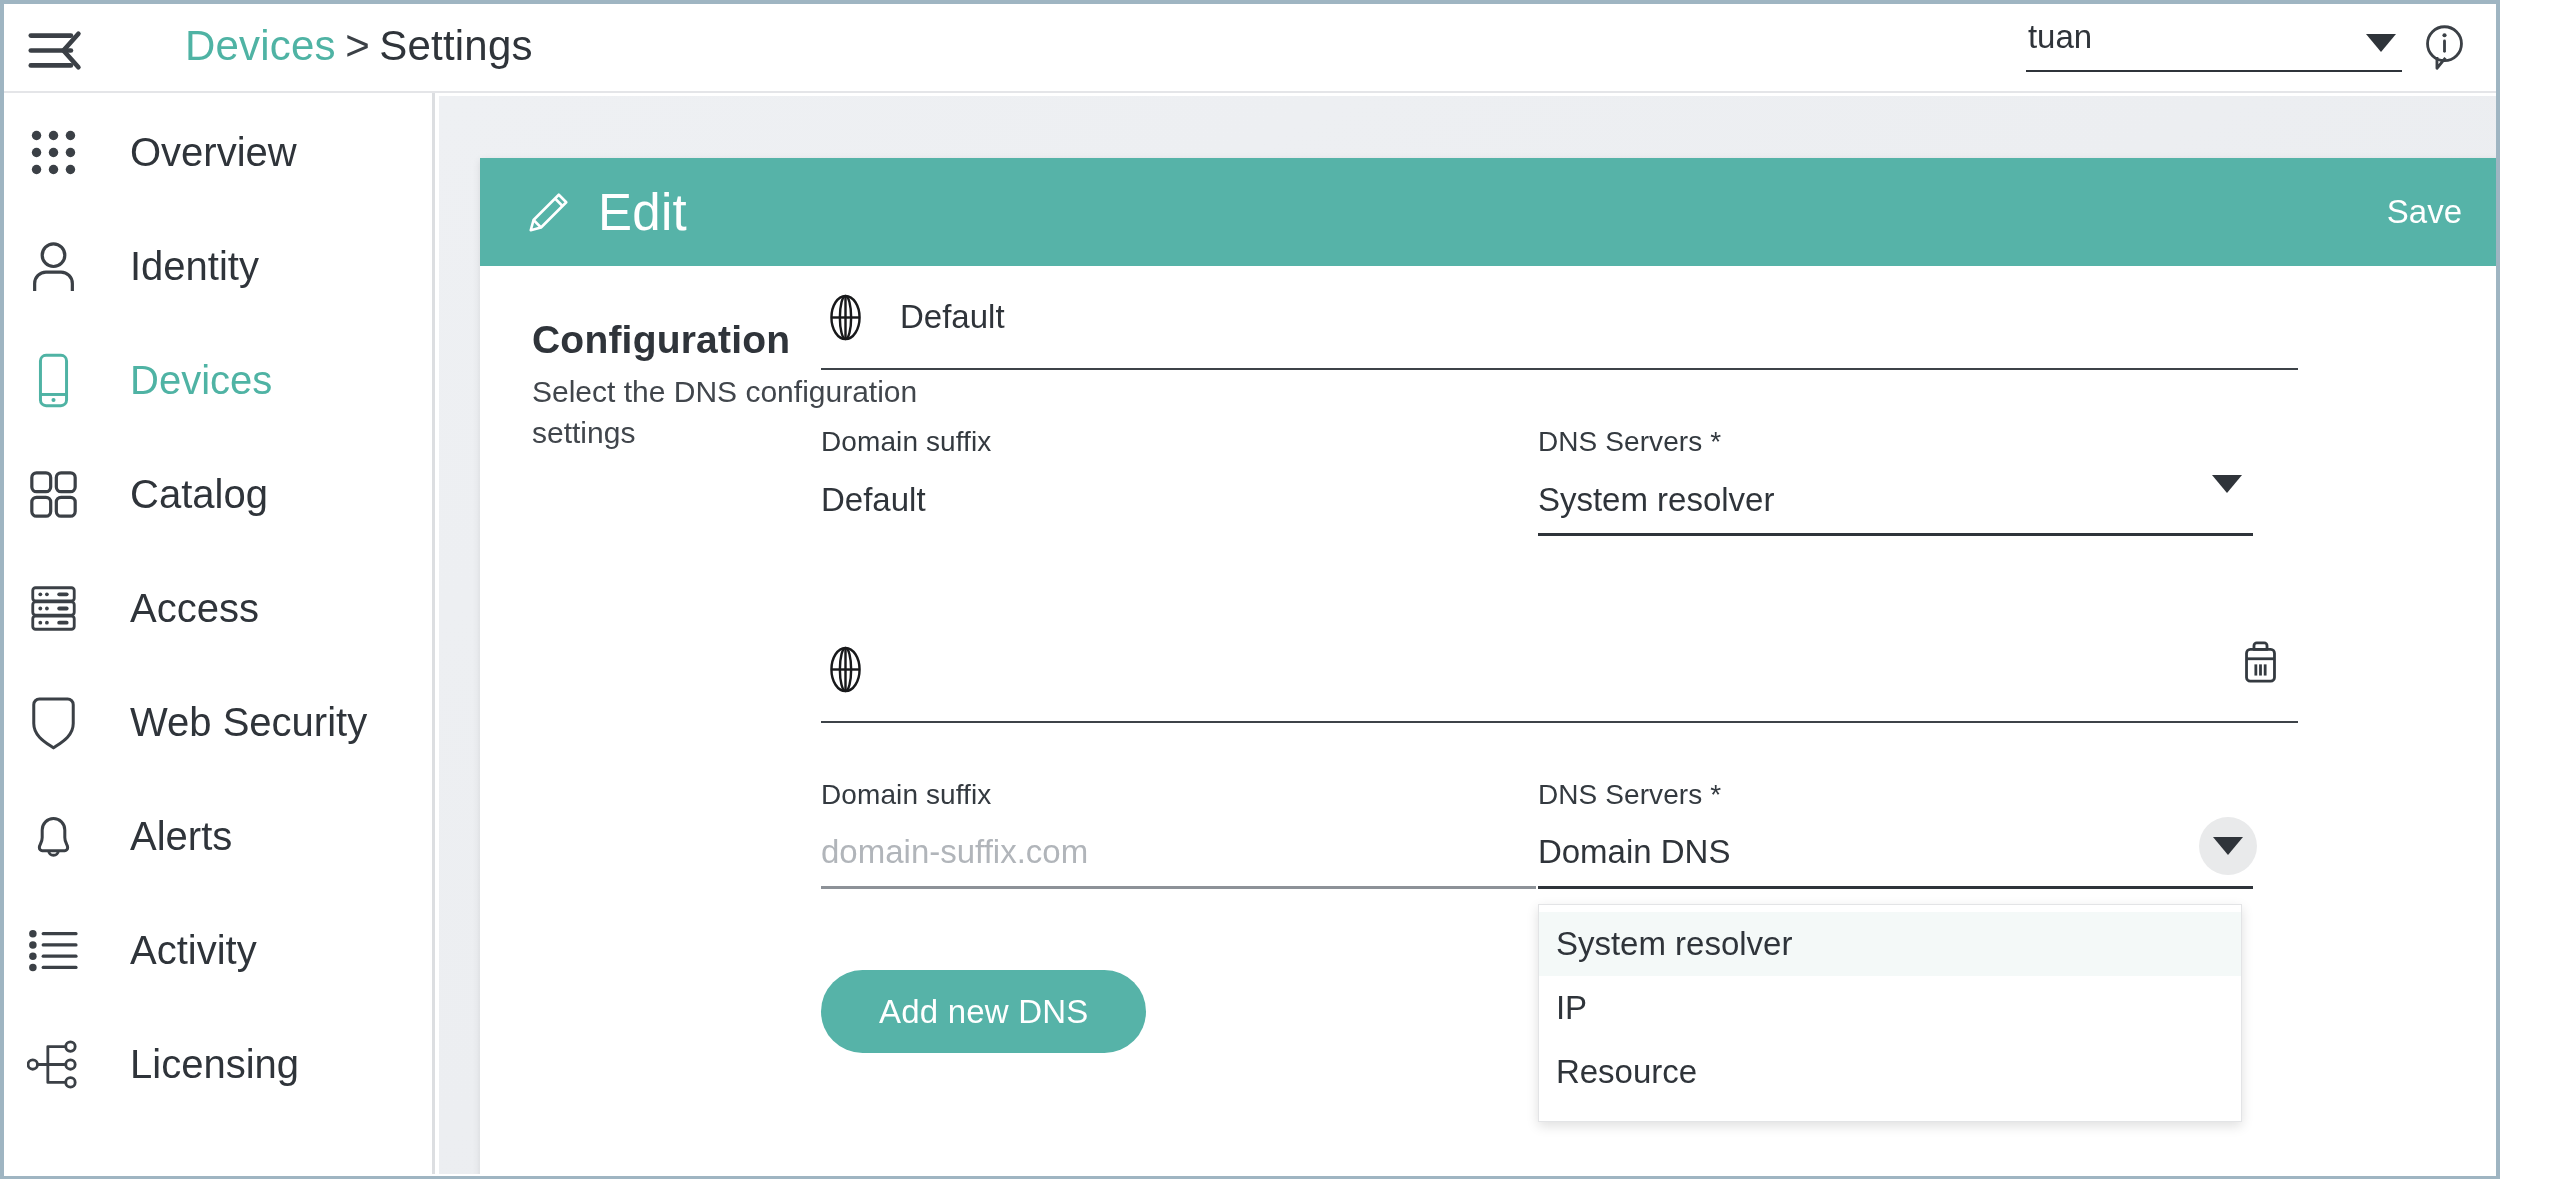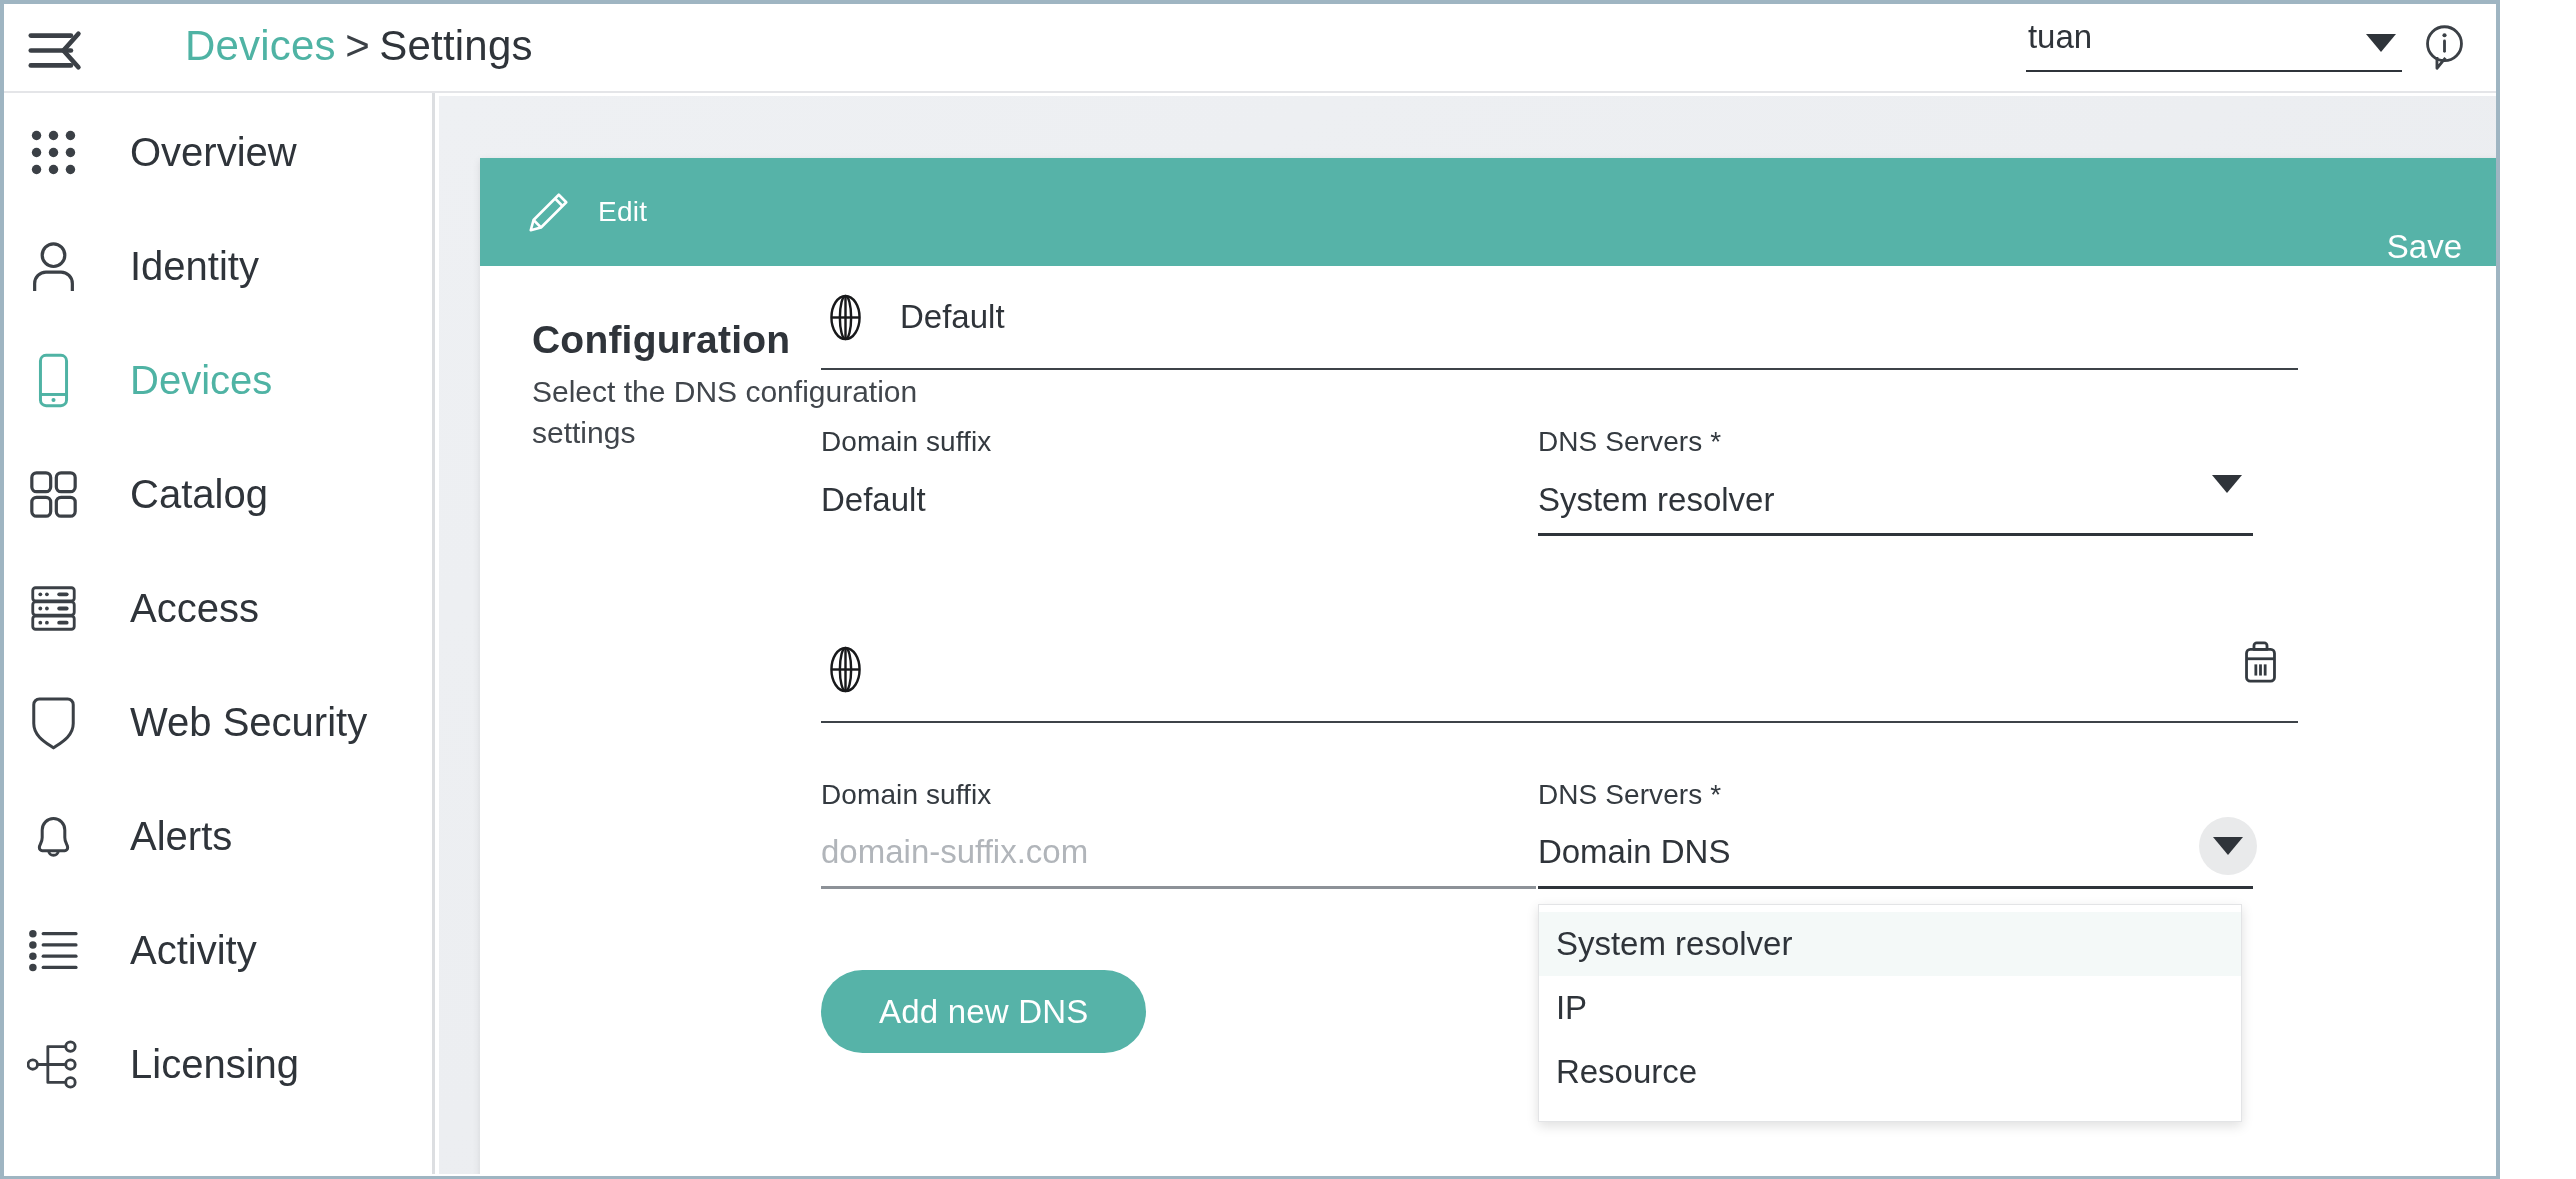--- a/index.html
+++ b/index.html
@@ -148,32 +148,31 @@
     display: flex;
     align-items: center;
   }
   .pencil-icon {
     margin-left: 47px;
     width: 43px; height: 43px;
     display: flex; align-items: center; justify-content: center;
   }
   .panel-title {
     margin-left: 28px;
-    font-size: 28px;
+    font-size: 51px;
     color: #ffffff;
     letter-spacing: 0.3px;
   }
   .header-actions {
     position: absolute;
     right: 41px; top: 0;
     height: 108px;
     display: flex;
     align-items: center;
     gap: 51px;
-    margin-top: 35px;
   }
   .save-btn {
     font-size: 33px;
     color: #ffffff;
     cursor: pointer;
     background: none;
     border: none;
     font-family: inherit;
     padding: 0;
   }

